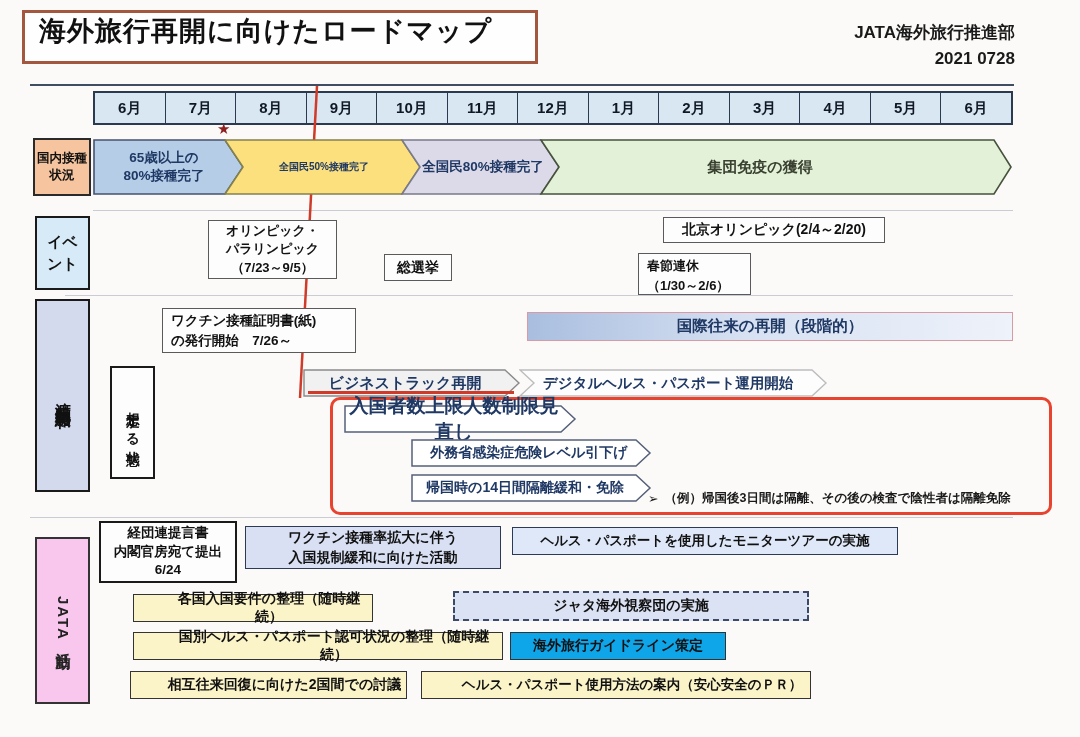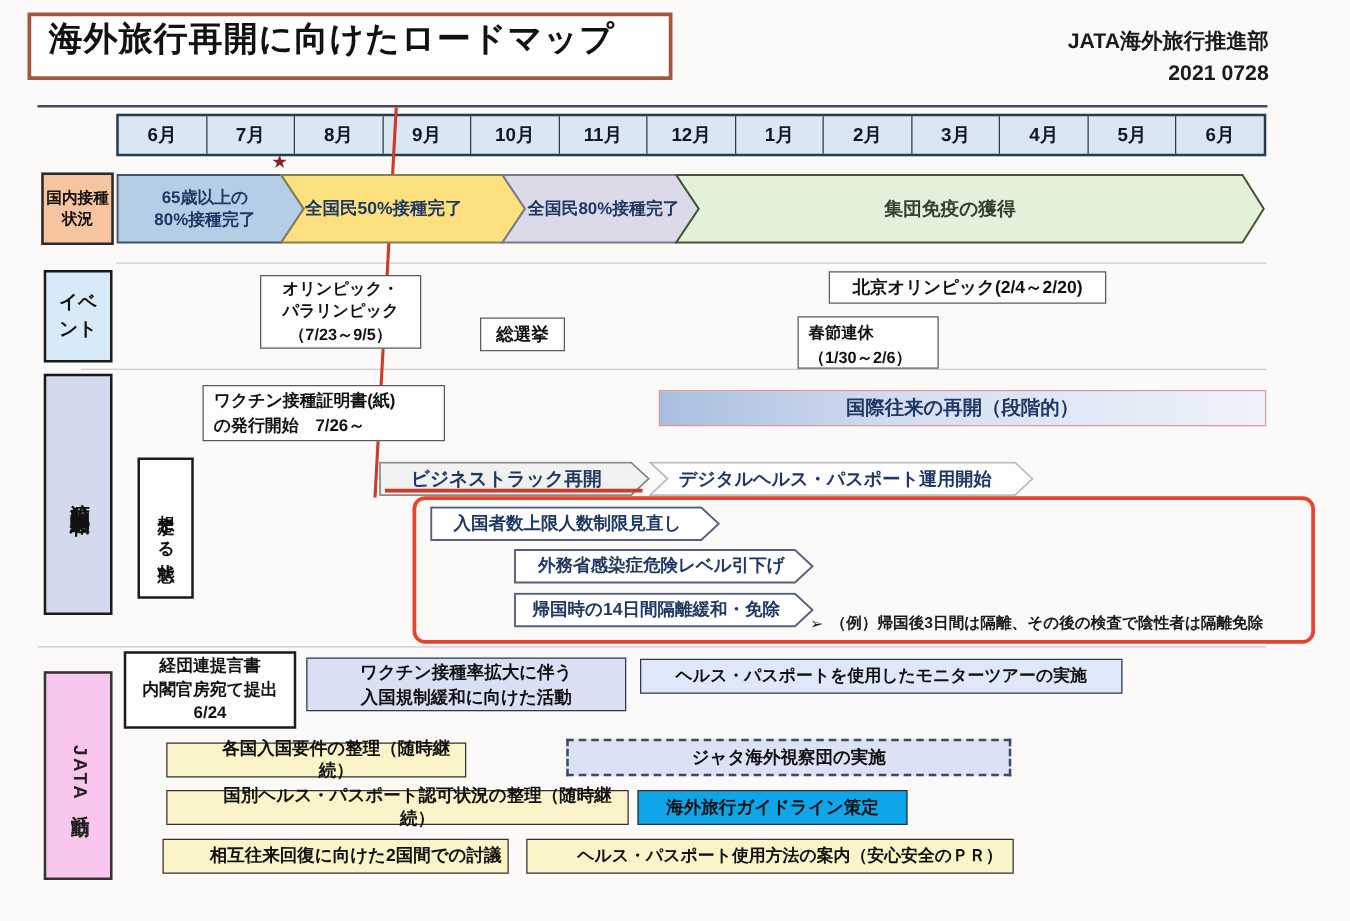--- a/index.html
+++ b/index.html
@@ -76,21 +76,21 @@
 状況</div>
 
   <svg class="abs" style="left:93px;top:139px;" width="921" height="57">
     <polygon points="1,1 132,1 150,28 132,55 1,55" fill="#b5cde7" stroke="#45526e" stroke-width="1.6"></polygon>
     <polygon points="132,1 309,1 327,28 309,55 132,55 150,28" fill="#fbe07d" stroke="#84814f" stroke-width="1.6"></polygon>
     <polygon points="309,1 448,1 466,28 448,55 309,55 327,28" fill="#dcdae8" stroke="#7a7a8a" stroke-width="1.6"></polygon>
     <polygon points="448,1 901,1 918,28 901,55 448,55 466,28" fill="#e3f1d8" stroke="#46523c" stroke-width="1.6"></polygon>
   </svg>
   <div class="abs arrowtxt ml navy" style="left:95px;top:145px;width:138px;height:44px;font-size:13.5px;line-height:1.35;">65歳以上の
 80%接種完了</div>
-  <div class="abs arrowtxt navy" style="left:226px;top:153px;width:162px;height:28px;font-size:14px;">全国民50%接種完了</div>
+  <div class="abs arrowtxt navy" style="left:243px;top:153px;width:162px;height:28px;font-size:10px;">全国民50%接種完了</div>
   <div class="abs arrowtxt navy" style="left:408px;top:153px;width:150px;height:28px;font-size:13.5px;">全国民80%接種完了</div>
   <div class="abs arrowtxt" style="left:560px;top:153px;width:400px;height:28px;font-size:15px;color:#3a4030;">集団免疫の獲得</div>
 
   <div class="abs lblbox ml" style="left:35px;top:216px;width:55px;height:74px;background:#d7eaf7;border:2.5px solid #1a1a1a;font-size:15px;line-height:1.5;">イベ
 ント</div>
   <div class="abs wbox ctr ml b" style="left:208px;top:220px;width:129px;height:59px;font-size:13px;line-height:1.4;">オリンピック・
 パラリンピック
 （7/23～9/5）</div>
   <div class="abs wbox ctr b" style="left:384px;top:254px;width:68px;height:27px;font-size:14px;">総選挙</div>
   <div class="abs wbox ctr b" style="left:663px;top:217px;width:222px;height:26px;font-size:14px;">北京オリンピック(2/4～2/20)</div>
@@ -112,21 +112,21 @@
   <svg class="abs" style="left:519px;top:369px;" width="310" height="28">
     <polygon points="1,1 293,1 307,14 293,27 1,27 15,14" fill="#fdfdfd" stroke="#bdbdbd" stroke-width="1.4"></polygon>
   </svg>
   <div class="abs arrowtxt navy" style="left:543px;top:370px;width:275px;height:26px;font-size:14.5px;justify-content:flex-start;text-align:left;">デジタルヘルス・パスポート運用開始</div>
 
   <div class="abs redbox" style="left:330px;top:397px;width:722px;height:118px;"></div>
 
   <svg class="abs" style="left:344px;top:405px;" width="234" height="29">
     <polygon points="1,1 217,1 231,14 217,27 1,27" fill="#ffffff" stroke="#55617a" stroke-width="1.5"></polygon>
   </svg>
-  <div class="abs arrowtxt navy" style="left:347px;top:406px;width:214px;height:26px;font-size:14px;">入国者数上限人数制限見直し</div>
+  <div class="abs arrowtxt navy" style="left:347px;top:406px;width:214px;height:26px;font-size:19px;">入国者数上限人数制限見直し</div>
 
   <svg class="abs" style="left:411px;top:439px;" width="242" height="29">
     <polygon points="1,1 225,1 239,14 225,27 1,27" fill="#ffffff" stroke="#55617a" stroke-width="1.5"></polygon>
   </svg>
   <div class="abs arrowtxt navy" style="left:418px;top:440px;width:222px;height:26px;font-size:14px;">外務省感染症危険レベル引下げ</div>
 
   <svg class="abs" style="left:411px;top:474px;" width="242" height="29">
     <polygon points="1,1 225,1 239,14 225,27 1,27" fill="#ffffff" stroke="#55617a" stroke-width="1.5"></polygon>
   </svg>
   <div class="abs arrowtxt navy" style="left:414px;top:475px;width:222px;height:26px;font-size:14px;">帰国時の14日間隔離緩和・免除</div>

